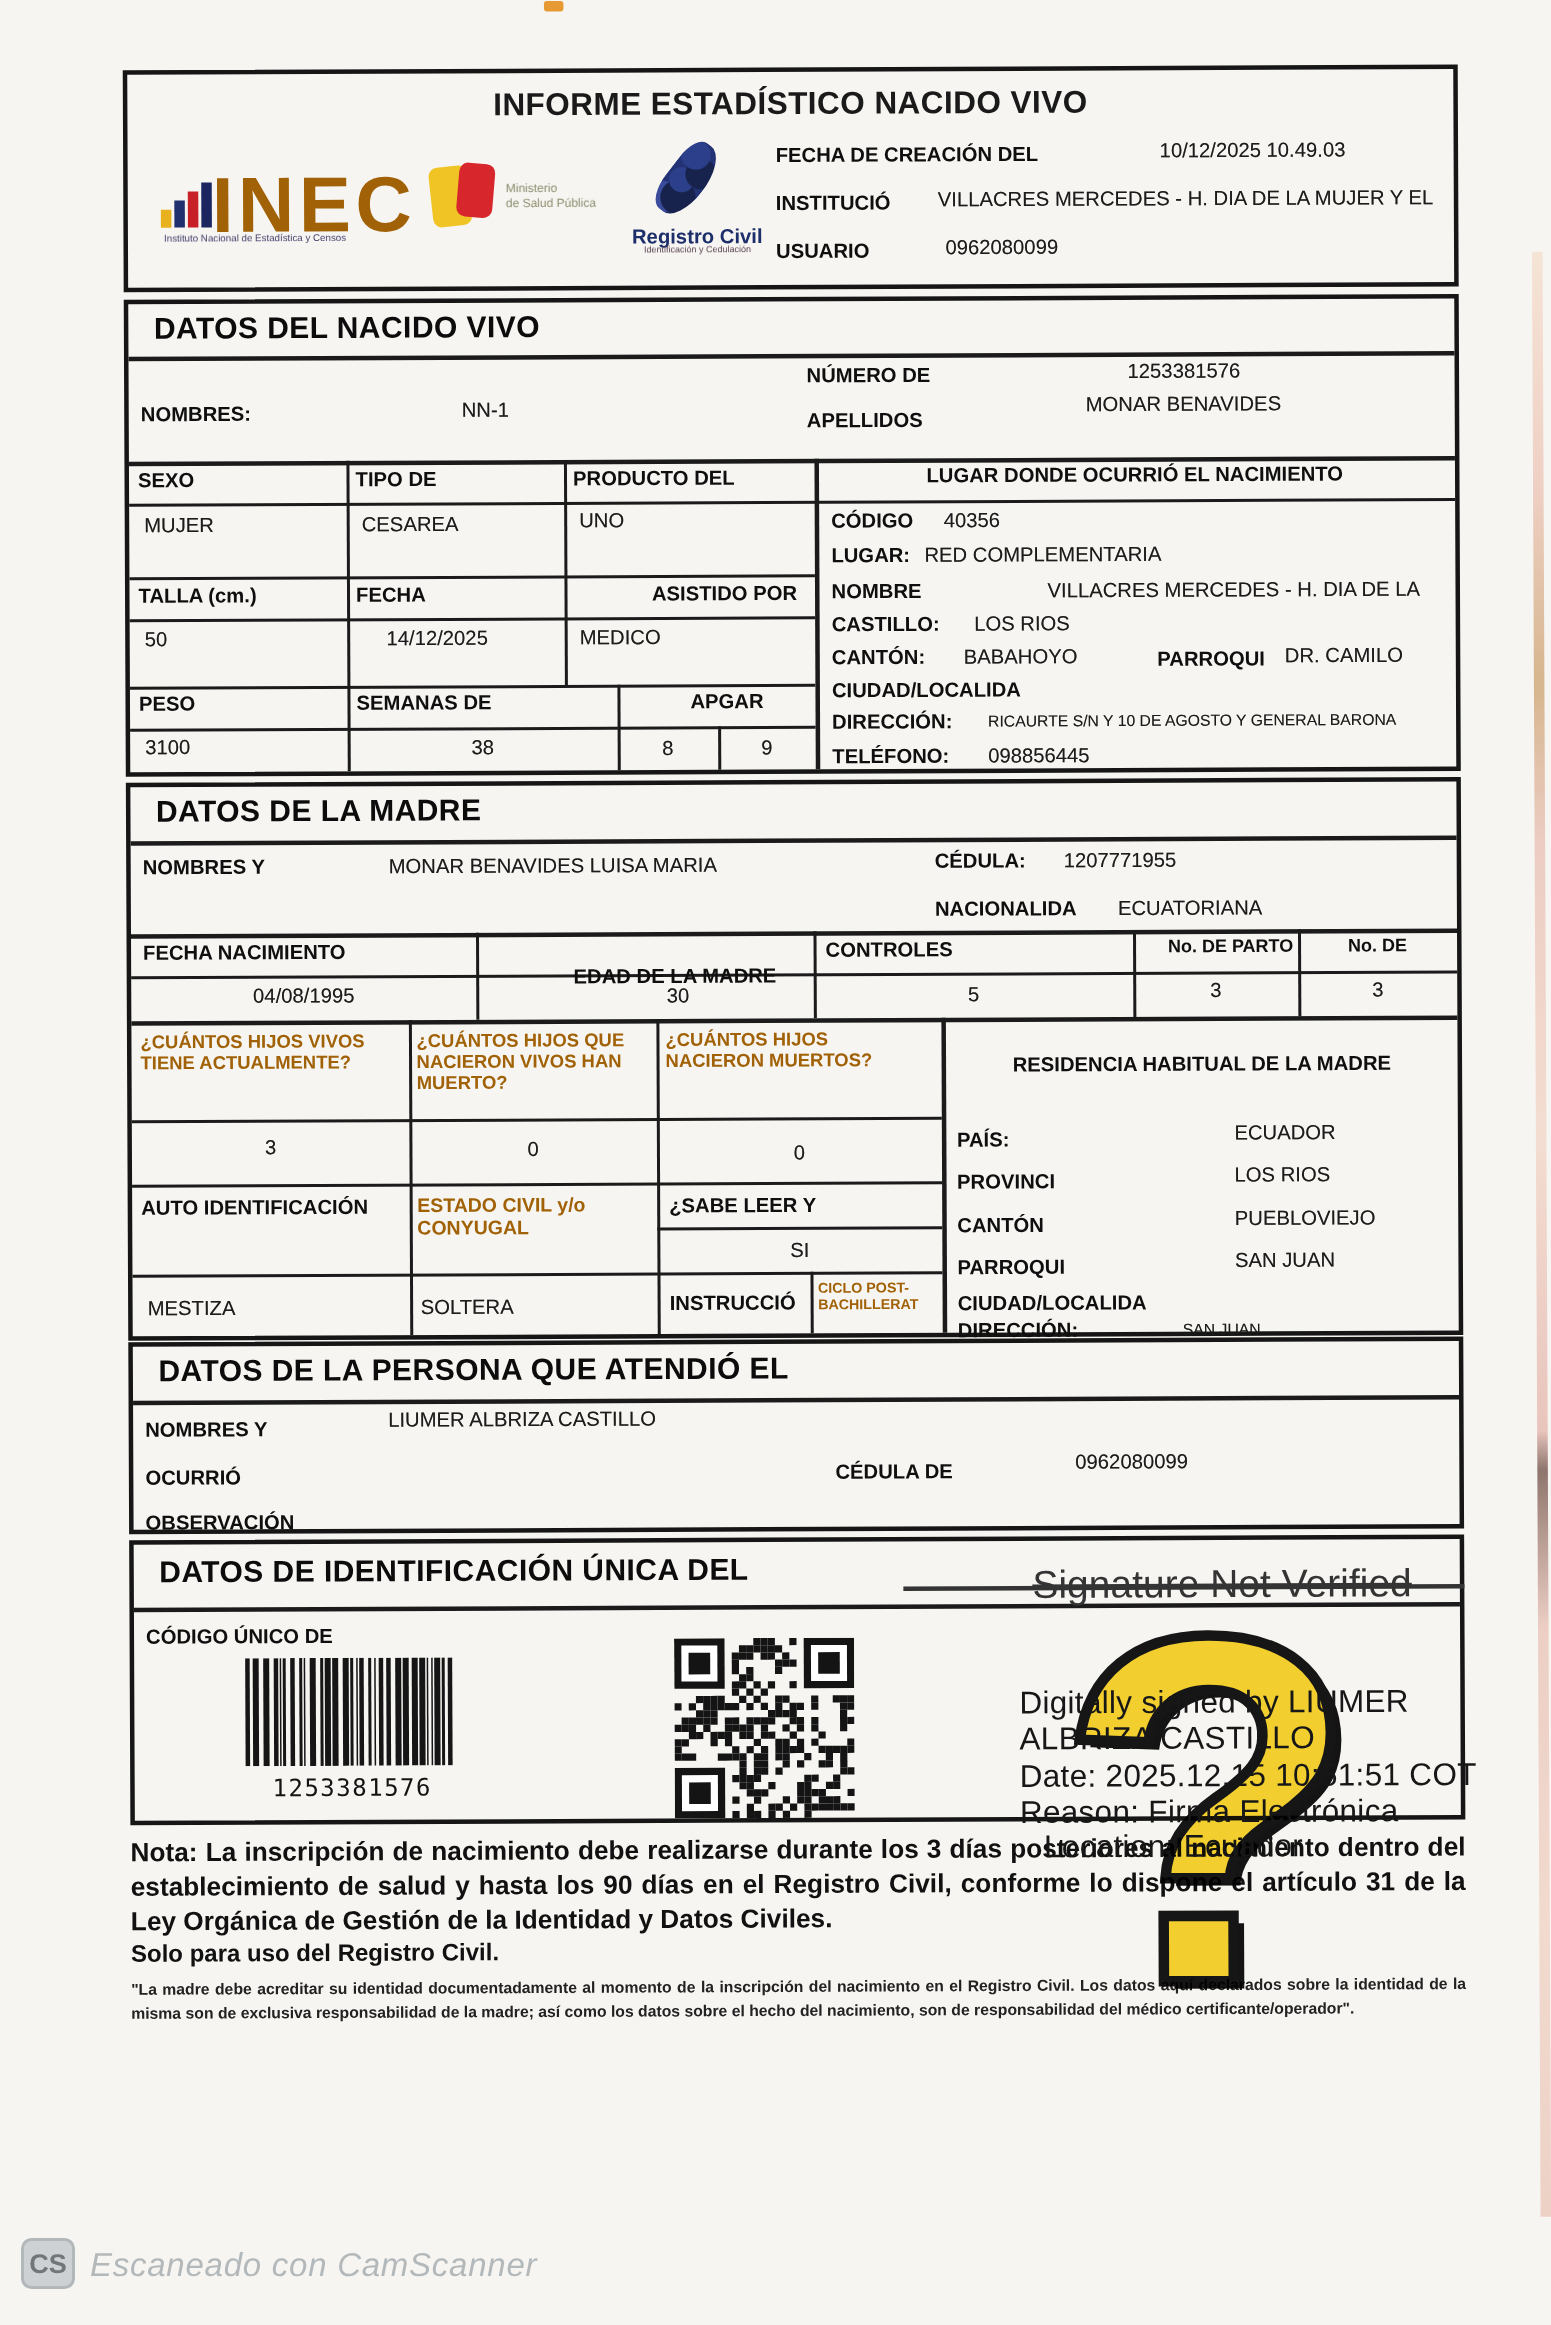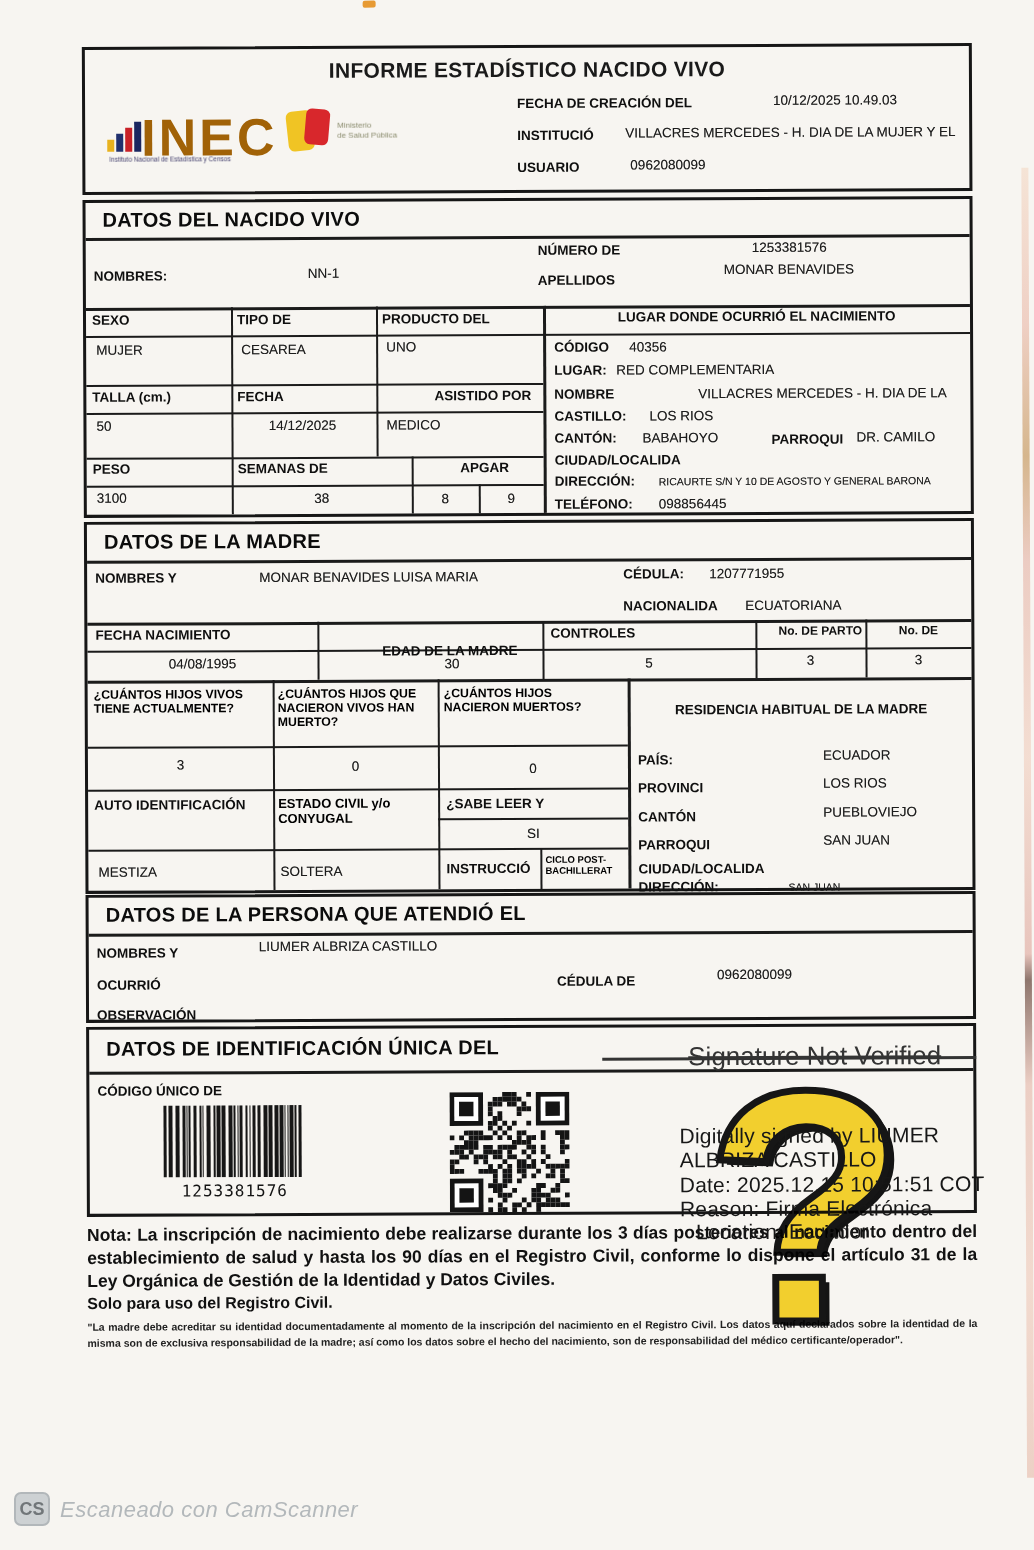--- a/index.html
+++ b/index.html
@@ -9,21 +9,21 @@
   .abs{position:absolute}
   .box{position:absolute;border:3px solid #161616}
   i{display:block;font-style:normal}
   .hl{position:absolute;background:#1b1b1b;height:2px}
   .vl{position:absolute;background:#1b1b1b;width:2px}
   .sechead{font-size:20px;font-weight:bold;color:#0c0c0c;letter-spacing:.3px;white-space:nowrap}
   .lbl{position:absolute;font-weight:bold;font-size:13.5px;color:#0f0f0f;white-space:nowrap}
   .val{position:absolute;font-size:13.5px;color:#1c1c1c;white-space:nowrap;text-shadow:0 0 .4px rgba(25,25,25,.5)}
   .sm{font-size:10.5px}
   .ctr{text-align:center}
-  .qlbl{position:absolute;font-weight:bold;font-size:12.3px;line-height:1.14;color:#000000}
+  .qlbl{position:absolute;font-weight:bold;font-size:12.3px;line-height:1.14;color:#a16207}
   .sigtxt{position:absolute;font-size:21px;color:#171717;white-space:nowrap;z-index:6;letter-spacing:.2px}
   .qmark{position:absolute;left:703px;top:1043px;font-size:330px;line-height:1;font-weight:bold;
          color:#f2cf2e;-webkit-text-stroke:7px #161616;text-shadow:7px 5px 0 #141414;
          mix-blend-mode:multiply;z-index:4}
   .notewrap{position:absolute;left:85px;width:890px;z-index:1}
   .edge-strip{position:absolute;left:1024px;top:170px;width:7px;height:1310px;opacity:.75;
     background:linear-gradient(#f4ddcc 0%,#ecc2b4 12%,#caa06b 22%,#e8bdb2 30%,#f2d4c6 45%,#e3b3aa 60%,#6b4a40 62%,#e8c0b4 70%,#f0d0c2 85%,#e9c4b6 100%)}
   .speck{position:absolute;left:366px;top:0;width:13px;height:7px;background:#e79a33;border-radius:2px}
   .cs-badge{position:absolute;left:14px;top:1492px;width:36px;height:34px;border:2px solid #b2b7ba;border-radius:7px;
     background:#cdd1d3;color:#717679;font-weight:bold;font-size:18px;display:flex;align-items:center;justify-content:center}
@@ -52,20 +52,31 @@
       <div class="abs" style="left:2px;top:50px;font-size:6.5px;color:#44406e;white-space:nowrap;filter:blur(.3px)">Instituto Nacional de Estadística y Censos</div>
     </div>
 
     <div class="abs" style="left:198px;top:58px;width:120px;height:56px">
       <i class="abs" style="left:4px;top:4px;width:26px;height:40px;background:#f0c424;border-radius:6px;transform:rotate(-6deg)"></i>
       <i class="abs" style="left:22px;top:2px;width:24px;height:36px;background:#d8272c;border-radius:6px;transform:rotate(5deg)"></i>
       <div class="abs" style="left:54px;top:14px;font-size:8px;color:#8b8c6e;filter:blur(.3px)">Ministerio</div>
       <div class="abs" style="left:54px;top:24px;font-size:8px;color:#8b8c6e;filter:blur(.3px)">de Salud Pública</div>
     </div>
 
+    <div class="abs" style="left:320px;top:42px;width:130px;height:82px">
+      <i class="abs" style="left:40px;top:2px;width:26px;height:54px;transform:rotate(38deg);
+                background:radial-gradient(circle at 30% 20%,#2c3f8a 20%,transparent 22%),
+                           radial-gradient(circle at 70% 35%,#17224d 25%,transparent 27%),
+                           radial-gradient(circle at 40% 55%,#2c3f8a 24%,transparent 26%),
+                           radial-gradient(circle at 60% 75%,#17224d 26%,transparent 28%),
+                           radial-gradient(circle at 30% 85%,#3a4c9b 20%,transparent 22%),#223274;
+                border-radius:40% 60% 55% 45%"></i>
+      <div class="abs" style="left:16px;top:60px;font-size:13.5px;font-weight:bold;color:#1c2f6b;white-space:nowrap">Registro Civil</div>
+      <div class="abs" style="left:24px;top:74px;font-size:6px;color:#5a4452;white-space:nowrap;filter:blur(.3px)">Identificación y Cedulación</div>
+    </div>
 
     <span class="lbl" style="left:432px;top:48px">FECHA DE CREACIÓN DEL</span>
     <span class="val" style="left:688px;top:46px">10/12/2025 10.49.03</span>
     <span class="lbl" style="left:432px;top:80px">INSTITUCIÓ</span>
     <span class="val" style="left:540px;top:78px">VILLACRES MERCEDES - H. DIA DE LA MUJER Y EL</span>
     <span class="lbl" style="left:432px;top:112px">USUARIO</span>
     <span class="val" style="left:545px;top:110px">0962080099</span>
   </div>
 
   <div class="box" style="left:85px;top:198px;width:890px;height:318px">
@@ -94,21 +105,21 @@
     <span class="lbl" style="left:6px;top:110px">SEXO</span>
     <span class="lbl" style="left:151px;top:110px">TIPO DE</span>
     <span class="lbl" style="left:296px;top:110px">PRODUCTO DEL</span>
     <span class="val" style="left:10px;top:140px">MUJER</span>
     <span class="val" style="left:155px;top:140px">CESAREA</span>
     <span class="val" style="left:300px;top:138px">UNO</span>
     <span class="lbl" style="left:6px;top:187px">TALLA (cm.)</span>
     <span class="lbl" style="left:151px;top:187px">FECHA</span>
     <span class="lbl" style="left:296px;top:187px;width:155px;text-align:right;padding-right:6px">ASISTIDO POR</span>
     <span class="val" style="left:10px;top:216px">50</span>
-    <span class="val ctr" style="left:156px;top:216px;width:120px">14/12/2025</span>
+    <span class="val ctr" style="left:145px;top:216px;width:120px">14/12/2025</span>
     <span class="val" style="left:300px;top:216px">MEDICO</span>
     <span class="lbl" style="left:6px;top:259px">PESO</span>
     <span class="lbl" style="left:151px;top:259px">SEMANAS DE</span>
     <span class="lbl ctr" style="left:325px;top:259px;width:146px">APGAR</span>
     <span class="val" style="left:10px;top:288px">3100</span>
     <span class="val ctr" style="left:145px;top:289px;width:180px">38</span>
     <span class="val ctr" style="left:325px;top:290px;width:67px">8</span>
     <span class="val ctr" style="left:392px;top:290px;width:65px">9</span>
 
     <span class="lbl ctr" style="left:457px;top:109px;width:427px">LUGAR DONDE OCURRIÓ EL NACIMIENTO</span>

